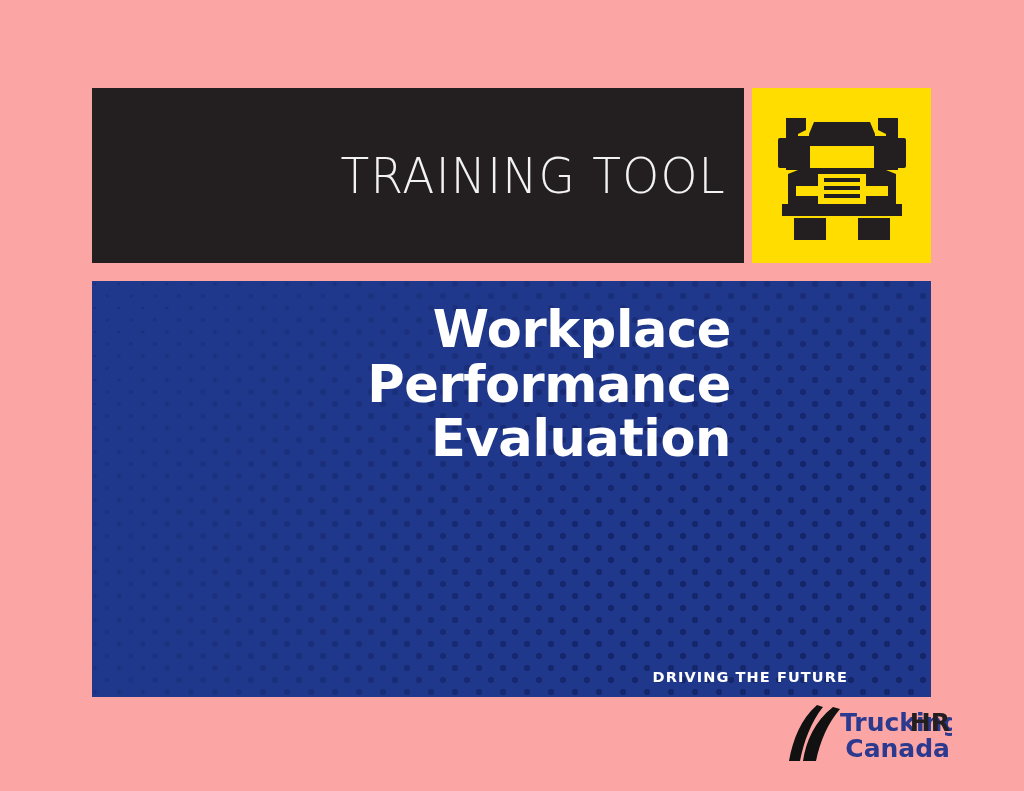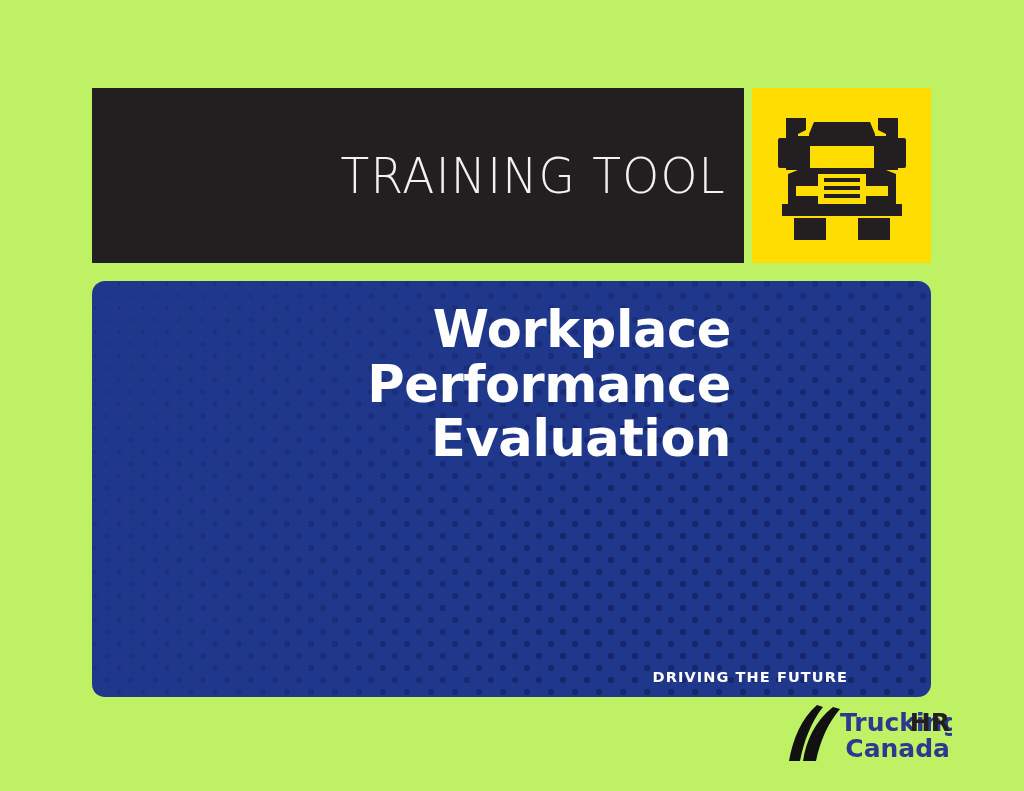--- a/index.html
+++ b/index.html
@@ -13,21 +13,21 @@
     height: 791px;
     position: relative;
     overflow: hidden;
     font-family: "Liberation Sans", sans-serif;
     -webkit-font-smoothing: antialiased;
   }
 
   .page {
     position: absolute;
     inset: 0;
-    background: #bef264;
+    background: #fca5a5;
     padding-left: 48px;
   }
 
   
   .header-band {
     position: absolute;
     left: 92px;
     top: 88px;
     width: 839px;
     height: 175px;
@@ -74,21 +74,20 @@
 
   
   .blue-panel {
     position: absolute;
     left: 92px;
     top: 281px;
     width: 839px;
     height: 416px;
     background: #20388b;
     overflow: hidden;
-    border-radius: 13px;
   }
 
   
   .dots {
     position: absolute;
     inset: 0;
     background-image:
       radial-gradient(circle at 3px 3px, #15266b 2.9px, rgba(21,38,107,0) 3.2px),
       radial-gradient(circle at 3px 3px, #15266b 2.9px, rgba(21,38,107,0) 3.2px);
     background-size: 24px 24px, 24px 24px;

